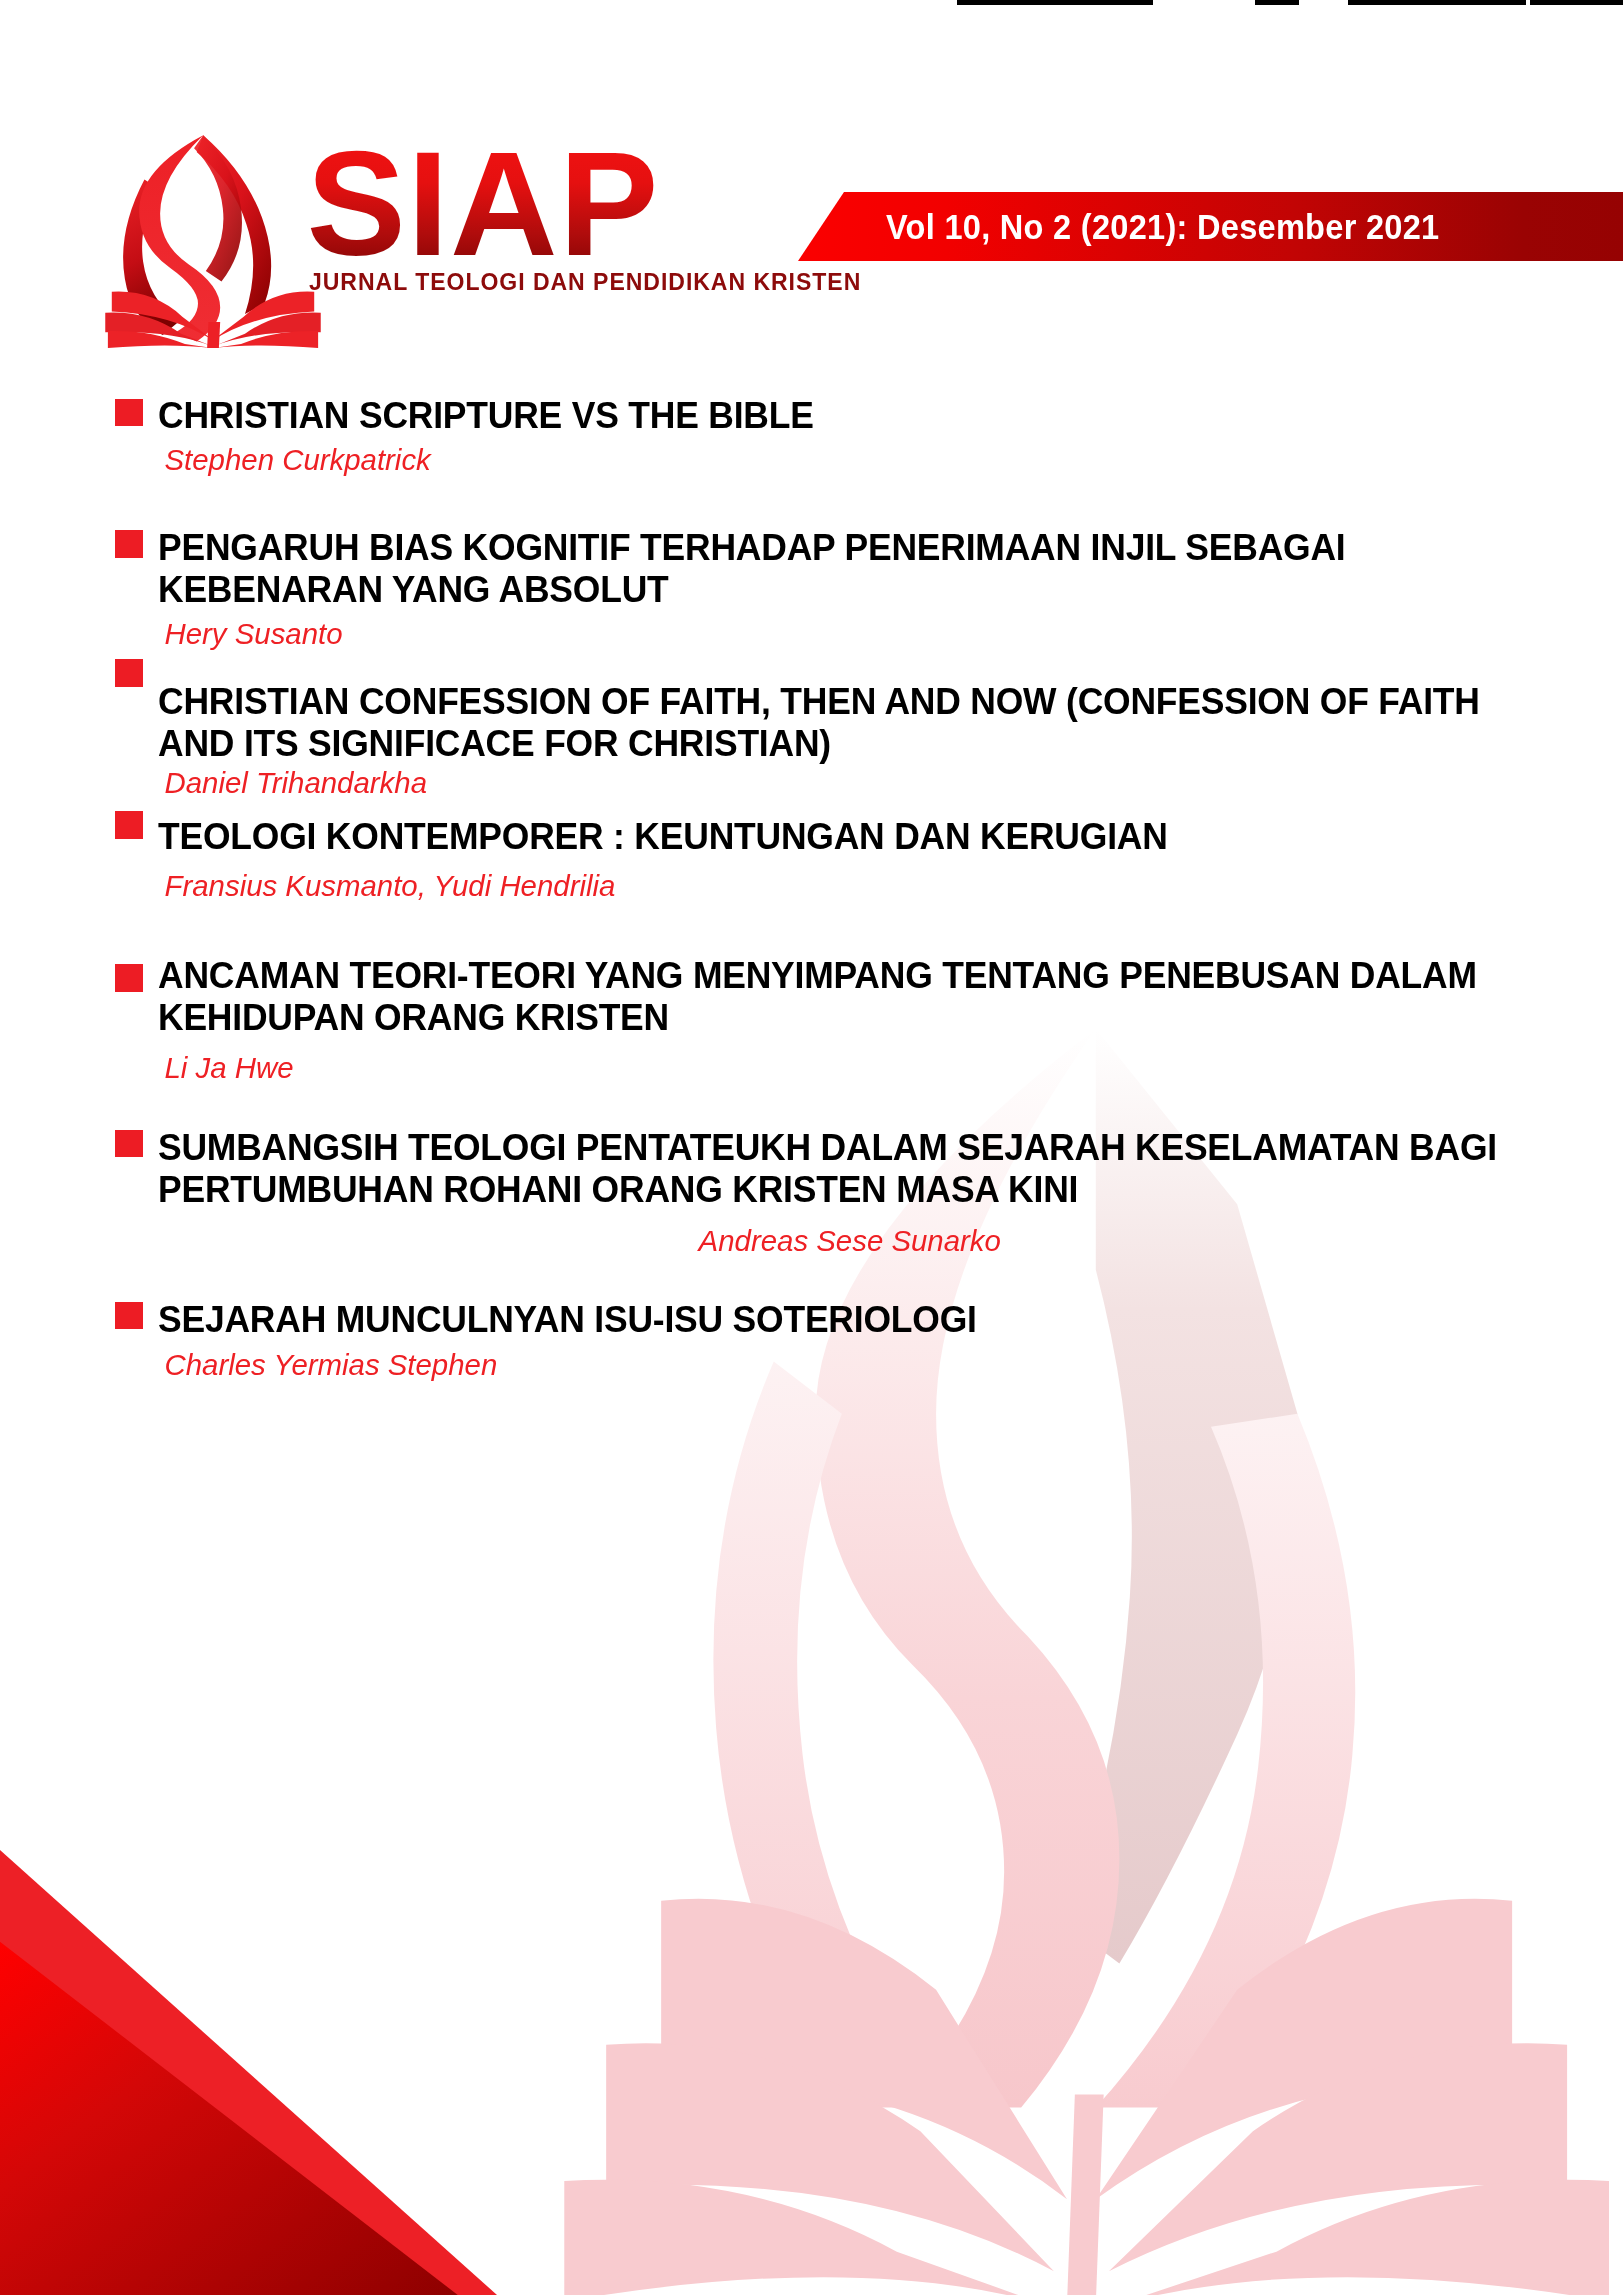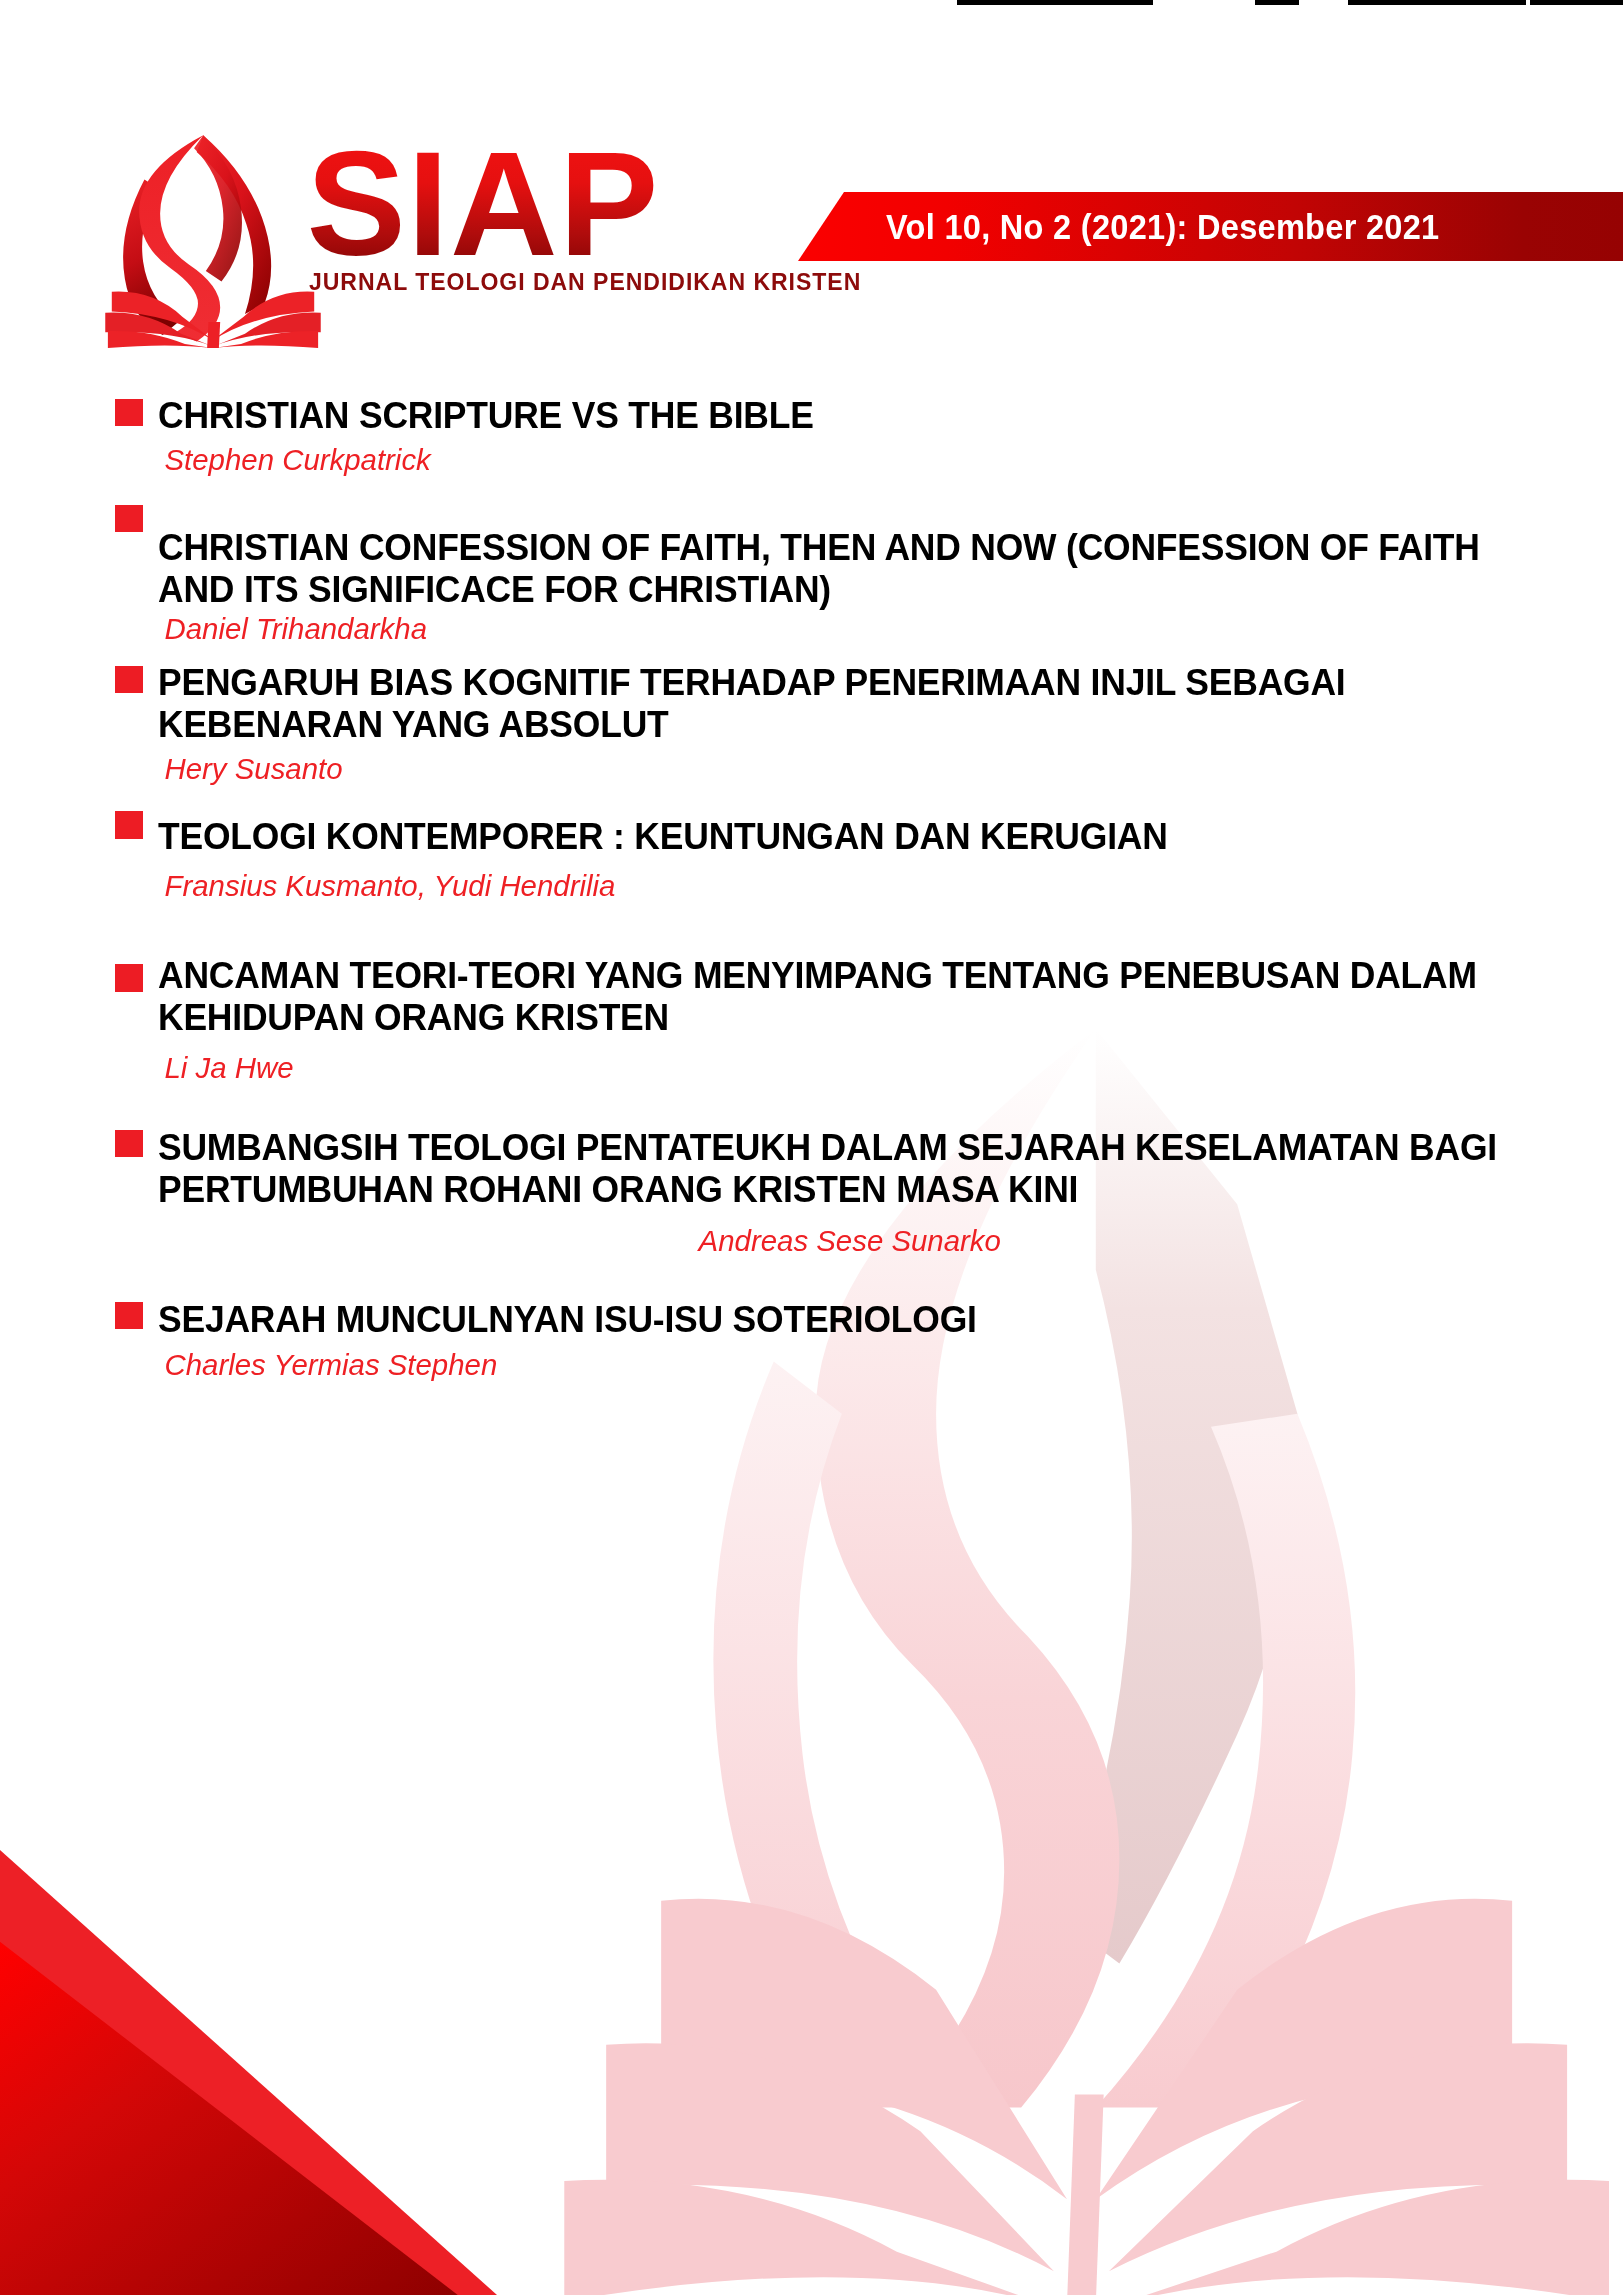--- a/index.html
+++ b/index.html
@@ -325,36 +325,36 @@
   <div class="article-list">
 
     <div class="article a1">
       <div class="bullet"></div>
       <div class="article-body">
         <div class="article-title">CHRISTIAN SCRIPTURE VS THE BIBLE</div>
         <div class="article-author">Stephen Curkpatrick</div>
       </div>
     </div>
 
+    <div class="article a2">
+      <div class="bullet"></div>
+      <div class="article-body">
+        <div class="article-title">PENGARUH BIAS KOGNITIF TERHADAP PENERIMAAN INJIL SEBAGAI KEBENARAN YANG ABSOLUT</div>
+        <div class="article-author">Hery Susanto</div>
+      </div>
+    </div>
+
     <div class="article a3">
       <div class="bullet"></div>
       <div class="article-body">
         <div class="article-title">CHRISTIAN CONFESSION OF FAITH, THEN AND NOW (CONFESSION OF FAITH AND ITS SIGNIFICACE FOR CHRISTIAN)</div>
         <div class="article-author">Daniel Trihandarkha</div>
       </div>
     </div>
 
-    <div class="article a2">
-      <div class="bullet"></div>
-      <div class="article-body">
-        <div class="article-title">PENGARUH BIAS KOGNITIF TERHADAP PENERIMAAN INJIL SEBAGAI KEBENARAN YANG ABSOLUT</div>
-        <div class="article-author">Hery Susanto</div>
-      </div>
-    </div>
-
     <div class="article a4">
       <div class="bullet"></div>
       <div class="article-body">
         <div class="article-title">TEOLOGI KONTEMPORER : KEUNTUNGAN DAN KERUGIAN</div>
         <div class="article-author">Fransius Kusmanto, Yudi Hendrilia</div>
       </div>
     </div>
 
     <div class="article a5">
       <div class="bullet"></div>

